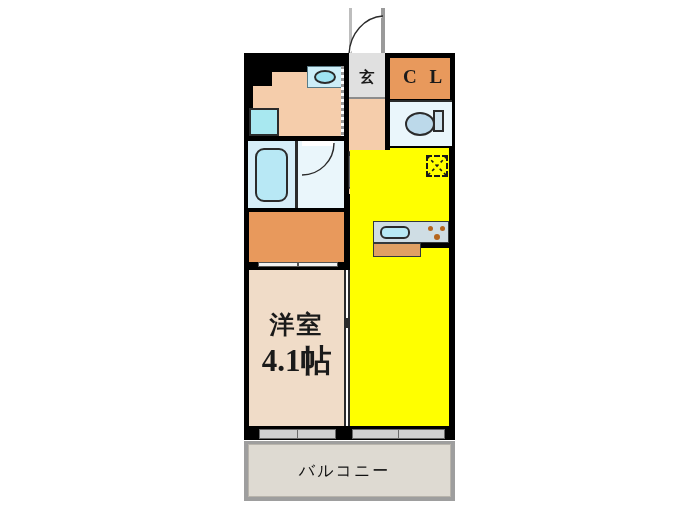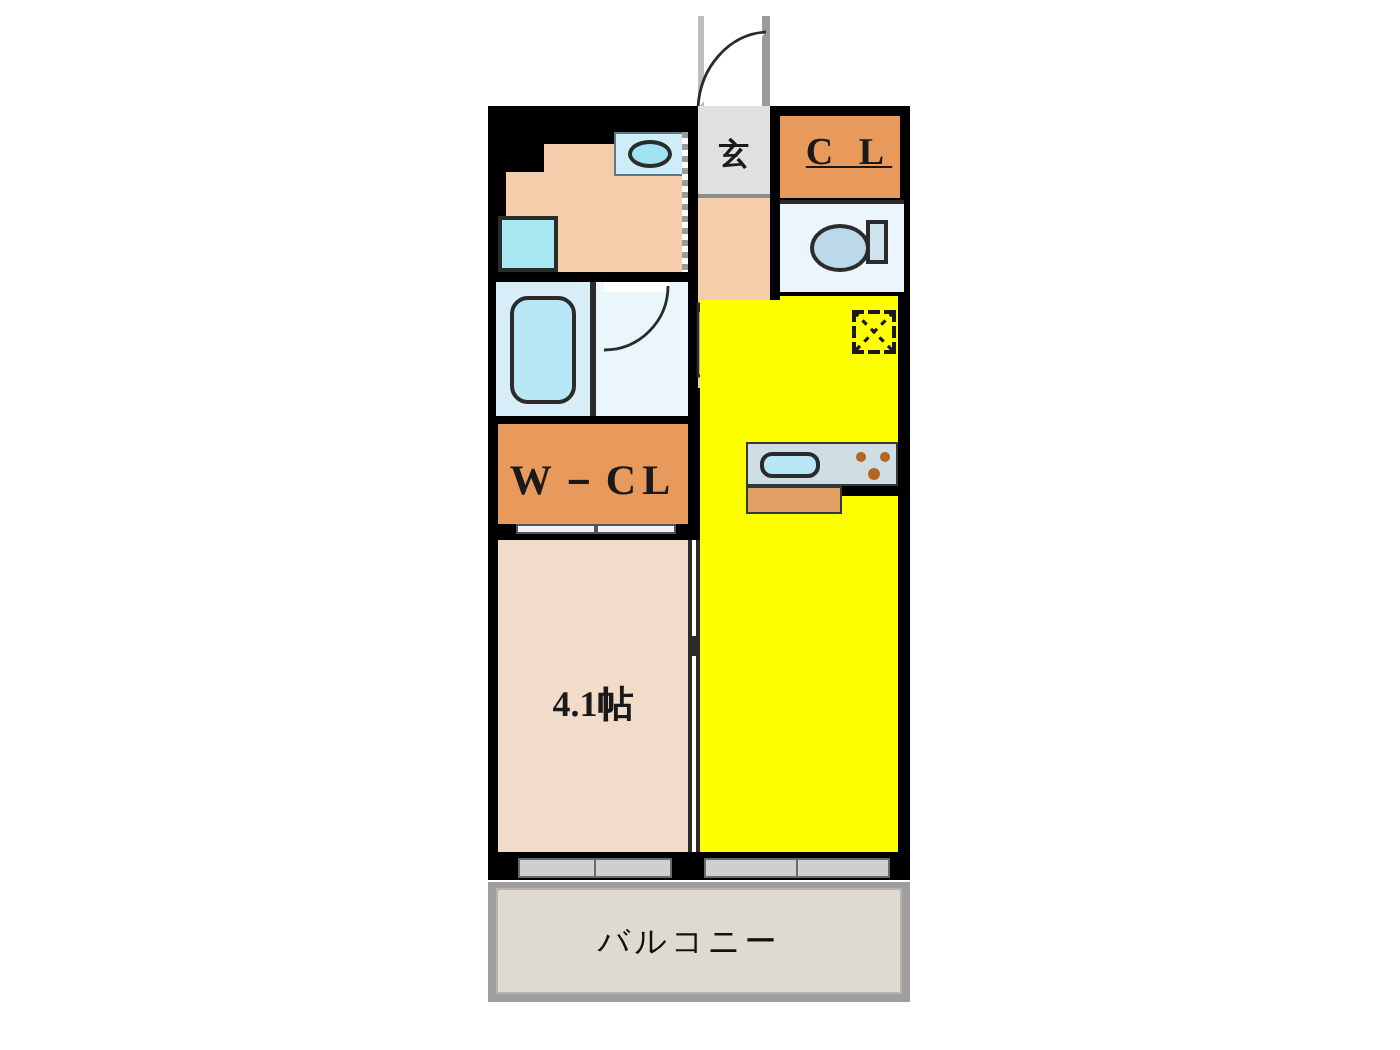--- a/index.html
+++ b/index.html
@@ -20,21 +20,21 @@
   .room-wash  {background:#eaf6fb;}
   .room-grey  {background:#e0e0e0;}
   .room-balc  {background:#dedad2;}
 
   
   .lbl{position:absolute;color:#1a1a1a;text-align:center;white-space:nowrap;
        font-family:"Liberation Serif","DejaVu Serif",serif;}
   .lbl-ldk   {font-size:31px;font-weight:bold;letter-spacing:4px;}
   .lbl-ldk2  {font-size:27px;font-weight:bold;letter-spacing:0px;}
   .lbl-yoshitsu{font-size:25px;font-weight:bold;letter-spacing:2px;}
-  .lbl-yoshitsu2{font-size:18px;font-weight:bold;}
+  .lbl-yoshitsu2{font-size:31px;font-weight:bold;}
   .lbl-wcl   {font-size:21px;font-weight:bold;letter-spacing:3px;}
   .lbl-cl    {font-size:19px;font-weight:bold;letter-spacing:4px;}
   .lbl-gen   {font-size:15px;font-weight:bold;}
   .lbl-balc  {font-size:16px;letter-spacing:2px;color:#111;}
 
   
   .fx{position:absolute;box-sizing:border-box;}
   .tub{background:#b8e8f5;border:2px solid #2b2b2b;border-radius:9px;}
   .basin-box{background:#cdeef8;border:1px solid #5a7b86;}
   .basin-oval{background:#9fe3f2;border:2px solid #2b2b2b;border-radius:50%;}
@@ -71,21 +71,21 @@
   <div class="abs wall" style="left:344px;top:53px;width:5px;height:141px;"></div>
   <div class="abs wall" style="left:385px;top:53px;width:5px;height:46px;"></div>
 
   <div class="abs white" style="left:349px;top:152px;width:36px;height:6px;"></div>
   <svg class="arcsvg" style="left:349px;top:152px;" width="48" height="48" viewBox="0 0 48 48">
     <path d="M 36 0 A 36 36 0 0 1 0 36 L 0 0 Z" fill="#ffffff" stroke="#2b2b2b" stroke-width="1.4"></path>
   </svg>
   <div class="abs" style="left:349px;top:152px;width:36px;height:4px;background:#ffffff;border:1px solid #2b2b2b;"></div>
 
   <div class="abs room-orange" style="left:390px;top:58px;width:60px;height:41px;"></div>
-  <div class="lbl lbl-cl" style="left:390px;top:66px;width:69px;text-decoration:underline;">C L</div>
+  <div class="lbl lbl-cl" style="left:390px;top:66px;width:69px;">C L</div>
 
   <div class="abs room-wash" style="left:390px;top:102px;width:62px;height:44px;"></div>
   <div class="fx toilet-body" style="left:405px;top:112px;width:30px;height:24px;"></div>
   <div class="fx toilet-tank" style="left:433px;top:110px;width:11px;height:22px;"></div>
   <div class="abs" style="left:390px;top:100px;width:62px;height:2px;background:#2b2b2b;"></div>
 
   <div class="abs room-salmon" style="left:253px;top:86px;width:91px;height:50px;"></div>
   <div class="abs room-salmon" style="left:272px;top:72px;width:72px;height:16px;"></div>
 
   <div class="fx basin-box" style="left:307px;top:66px;width:36px;height:22px;"></div>
@@ -100,27 +100,27 @@
   <div class="fx tub" style="left:255px;top:148px;width:33px;height:54px;"></div>
 
   <div class="abs room-wash" style="left:298px;top:141px;width:46px;height:67px;"></div>
   <div class="abs white" style="left:302px;top:141px;width:32px;height:5px;"></div>
   <svg class="arcsvg" style="left:302px;top:143px;" width="36" height="36" viewBox="0 0 36 36">
     <path d="M 32 0 A 32 32 0 0 1 0 32" fill="none" stroke="#2b2b2b" stroke-width="1.4"></path>
   </svg>
   <div class="abs" style="left:295px;top:141px;width:3px;height:67px;background:#2b2b2b;"></div>
 
   <div class="abs room-orange" style="left:249px;top:212px;width:95px;height:50px;"></div>
-  <div class="lbl lbl-wcl" style="left:249px;top:226px;width:95px;">W－CL</div>
 
   <div class="abs" style="left:258px;top:262px;width:40px;height:5px;background:#f2f2f2;border:1px solid #555;"></div>
   <div class="abs" style="left:298px;top:262px;width:40px;height:5px;background:#f2f2f2;border:1px solid #555;"></div>
 
   <div class="abs room-beige" style="left:249px;top:270px;width:95px;height:156px;"></div>
   <div class="abs room-beige" style="left:264px;top:405px;width:80px;height:21px;"></div>
+  <div class="lbl lbl-yoshitsu" style="left:249px;top:308px;width:95px;">洋室</div>
   <div class="lbl lbl-yoshitsu2" style="left:249px;top:340px;width:95px;">4.1帖</div>
 
   <div class="abs" style="left:344px;top:270px;width:6px;height:156px;background:#ffffff;border-left:2px solid #2b2b2b;border-right:2px solid #2b2b2b;"></div>
   <div class="abs" style="left:344px;top:318px;width:6px;height:10px;background:#2b2b2b;"></div>
 
   <div class="abs room-yellow" style="left:350px;top:150px;width:99px;height:276px;"></div>
   <div class="abs room-yellow" style="left:390px;top:148px;width:59px;height:30px;"></div>
   <div class="abs room-yellow" style="left:350px;top:405px;width:84px;height:21px;"></div>
 
 

